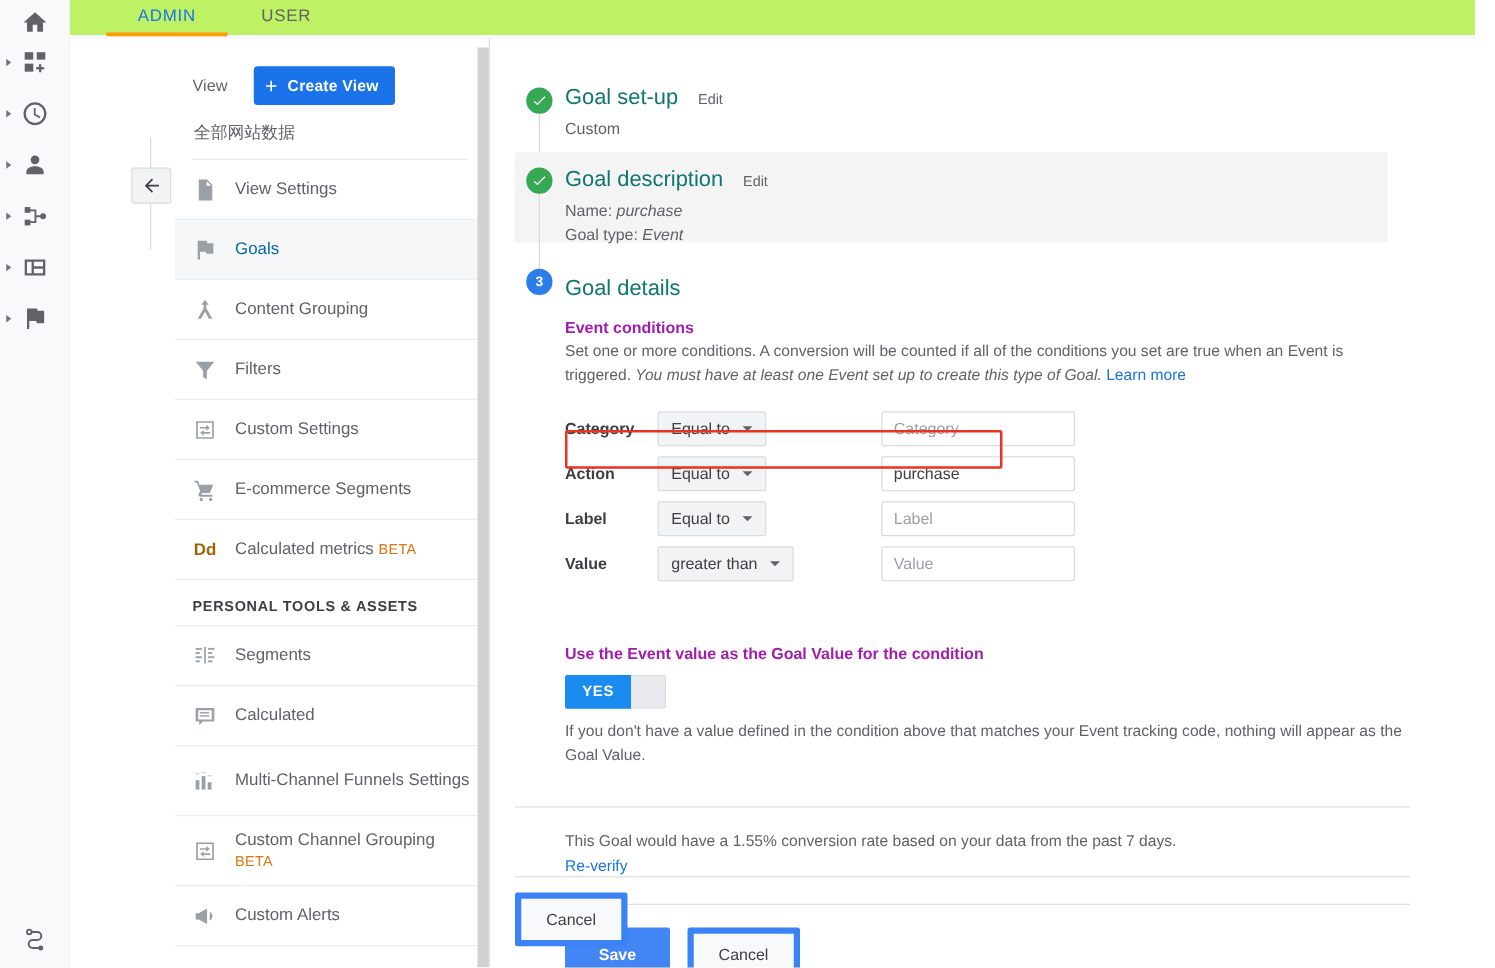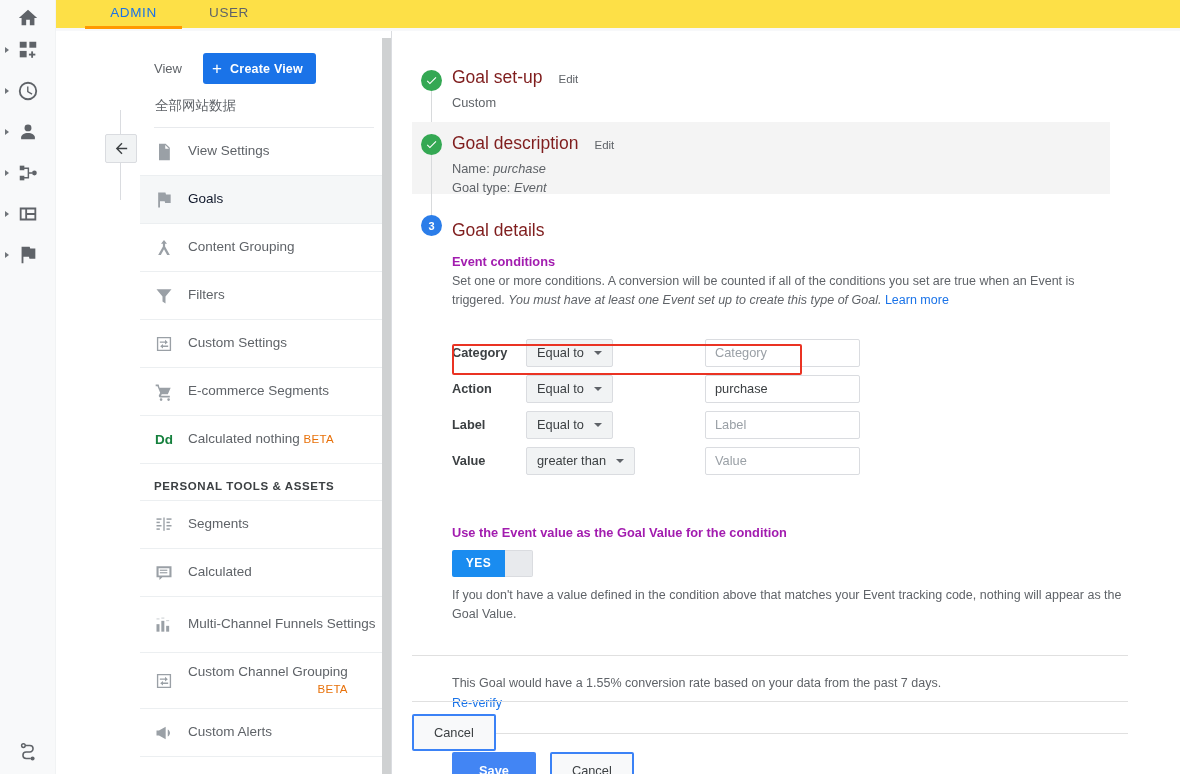--- a/index.html
+++ b/index.html
@@ -28,21 +28,21 @@
     width: 0; height: 0;
     border-left: 4px solid #70757a;
     border-top: 3.5px solid transparent;
     border-bottom: 3.5px solid transparent;
   }
   .rail-ico { width: 22px; height: 22px; display: block; fill: #5f6368; }
 
   
   .topbar {
     position: absolute; left: 56px; top: 0; width: 1124px; height: 28px;
-    background: #fde047;
+    background: #bef264;
   }
   .tabs { position: absolute; left: 29px; top: 0; display: flex; }
   .tab {
     font-size: 13.5px; letter-spacing: .6px; padding: 5px 0 0 0;
     cursor: pointer; color: #5f6368; font-weight: 400;
   }
   .tab.admin { color: #1a73e8; width: 97px; text-align: center; }
   .tab.user { color: #5f6368; width: 94px; text-align: center; }
   .tab-underline {
     position: absolute; left: 85px; top: 26px; width: 97px; height: 3px;
@@ -75,26 +75,26 @@
 
   .menu { margin-top: 0; }
   .menu-item {
     display: flex; align-items: center; gap: 14px;
     padding: 0 14px; height: 48px;
     border-bottom: 1px solid #eceff1;
     cursor: pointer; font-size: 13.5px; color: #5f6368;
     position: relative;
   }
   .menu-item.tall { height: 56px; }
-  .menu-item.active { background: #f5f7f8; color: #0f172a; border-bottom-color: #eceff1; }
+  .menu-item.active { background: #f5f7f8; color: #0369a1; border-bottom-color: #eceff1; }
   .menu-item .mi-ico { width: 20px; min-width: 20px; height: 20px; fill: #9aa0a6; }
   .menu-item.active .mi-ico { fill: #9aa0a6; }
-  .mi-label { line-height: 1.25; text-align: right; }
+  .mi-label { line-height: 1.25; }
   .beta { color: #e8710a; font-size: 11.5px; letter-spacing: .3px; }
-  .dd-glyph { font-size: 13.5px; font-weight: bold; color: #15803d; width: 20px; min-width:20px; text-align: center; }
+  .dd-glyph { font-size: 13.5px; font-weight: bold; color: #a16207; width: 20px; min-width:20px; text-align: center; }
   .section-head {
     font-size: 11.5px; font-weight: bold; letter-spacing: .6px;
     color: #3c4043; padding: 16px 14px 8px 14px;
     border-bottom: 1px solid #eceff1;
   }
 
   .panel-scroll-track {
     position: absolute; left: 382px; top: 38px; width: 9px; height: 736px;
     background: #cfd1d2; border-radius: 0;
     cursor: pointer;
@@ -126,34 +126,34 @@
   }
   .step-bullet.done { background: #34a853; }
   .step-bullet.done svg { width: 13px; height: 13px; fill: #fff; }
   .step-bullet.num { background: #2b7de9; color: #fff; font-size: 11px; font-weight: bold; }
   .step-line {
     position: absolute; left: 19px; top: 30px; width: 1px; height: 100%;
     background: #d8dadc;
   }
 
   .step-title-row { display: flex; align-items: baseline; gap: 16px; padding-top: 7px; }
-  .step-title { font-size: 17.5px; color: #7f1d1d; font-weight: 400; }
+  .step-title { font-size: 17.5px; color: #0f766e; font-weight: 400; }
   .edit-link { font-size: 11.5px; color: #5f6368; cursor: pointer; }
   .step-sub { font-size: 12.8px; color: #5f6368; padding-top: 6px; line-height: 1.45; }
   .step-sub em { font-style: italic; }
 
   .panel-grey { background: #f4f4f4; }
 
   .field-label { font-size: 12.8px; font-weight: bold; color: #a21caf; }
   .body-txt { font-size: 12.5px; color: #5f6368; line-height: 1.55; }
   .body-txt em { font-style: italic; }
   .link { color: #1a73e8; cursor: pointer; }
 
   
-  .cond-table { border-collapse: separate; border-spacing: 0; margin-top: 28px; }
+  .cond-table { border-collapse: separate; border-spacing: 0; margin-top: 18px; }
   .cond-table td { padding: 0 0 8px 0; vertical-align: middle; }
   .cond-name { font-size: 12.8px; font-weight: bold; color: #3c4043; width: 74px; padding-right: 6px !important; }
   .select-btn {
     background: #f1f3f4; border: 1px solid #dadce0; border-radius: 2px;
     font-size: 12.8px; color: #3c4043; font-family: inherit;
     height: 28px; padding: 0 10px; display: inline-flex; align-items: center; gap: 10px;
     cursor: pointer; white-space: nowrap;
   }
   .select-btn .tri {
     width: 0; height: 0; border-top: 4.5px solid #5f6368;
@@ -185,21 +185,21 @@
     border: 1px solid #dadce0; border-left: none; border-radius: 0 2px 2px 0;
   }
 
   .hr { height: 1px; background: #e0e0e0; }
   .btn-primary {
     background: #4285f4; color: #fff; border: none; border-radius: 2px;
     font-size: 12.8px; font-weight: bold; font-family: inherit;
     padding: 9px 27px; cursor: pointer;
   }
   .btn-plain {
-    background: #f8f9fa; color: #3c4043; border: 2px solid #3b82f6; border-radius: 2px;
+    background: #f8f9fa; color: #3c4043; border: 5px solid #3b82f6; border-radius: 2px;
     font-size: 12.8px; font-family: inherit; padding: 9px 20px; cursor: pointer;
   }
 </style>
 </head>
 <body>
 
 <div id="app">
 
   <div class="rail">
     <div class="rail-item" style="top:-4px">
@@ -338,21 +338,21 @@
       <div class="menu-item">
         <svg class="mi-ico" viewBox="0 0 24 24">
           <path d="M2 3v2h2.2l3.2 8-1.2 2.2A2 2 0 0 0 8 18.5h11v-2H8.4l.9-1.7h7.3l3.4-7.8H6.6L5.6 3zM8.5 19.5a1.6 1.6 0 1 0 0 3.2 1.6 1.6 0 0 0 0-3.2zm9 0a1.6 1.6 0 1 0 0 3.2 1.6 1.6 0 0 0 0-3.2z"></path>
         </svg>
         <span class="mi-label">E-commerce Segments</span>
       </div>
 
       <div class="menu-item">
         <span class="dd-glyph">Dd</span>
         <span class="mi-label">
-          <span>Calculated nothing</span>
+          <span>Calculated metrics</span>
           <span class="beta">BETA</span>
         </span>
       </div>
 
       <div class="section-head">PERSONAL TOOLS &amp; ASSETS</div>
 
       <div class="menu-item">
         <svg class="mi-ico" viewBox="0 0 24 24">
           <rect x="3" y="4" width="6" height="1.8"></rect>
             <rect x="3" y="8" width="4" height="1.8"></rect>

